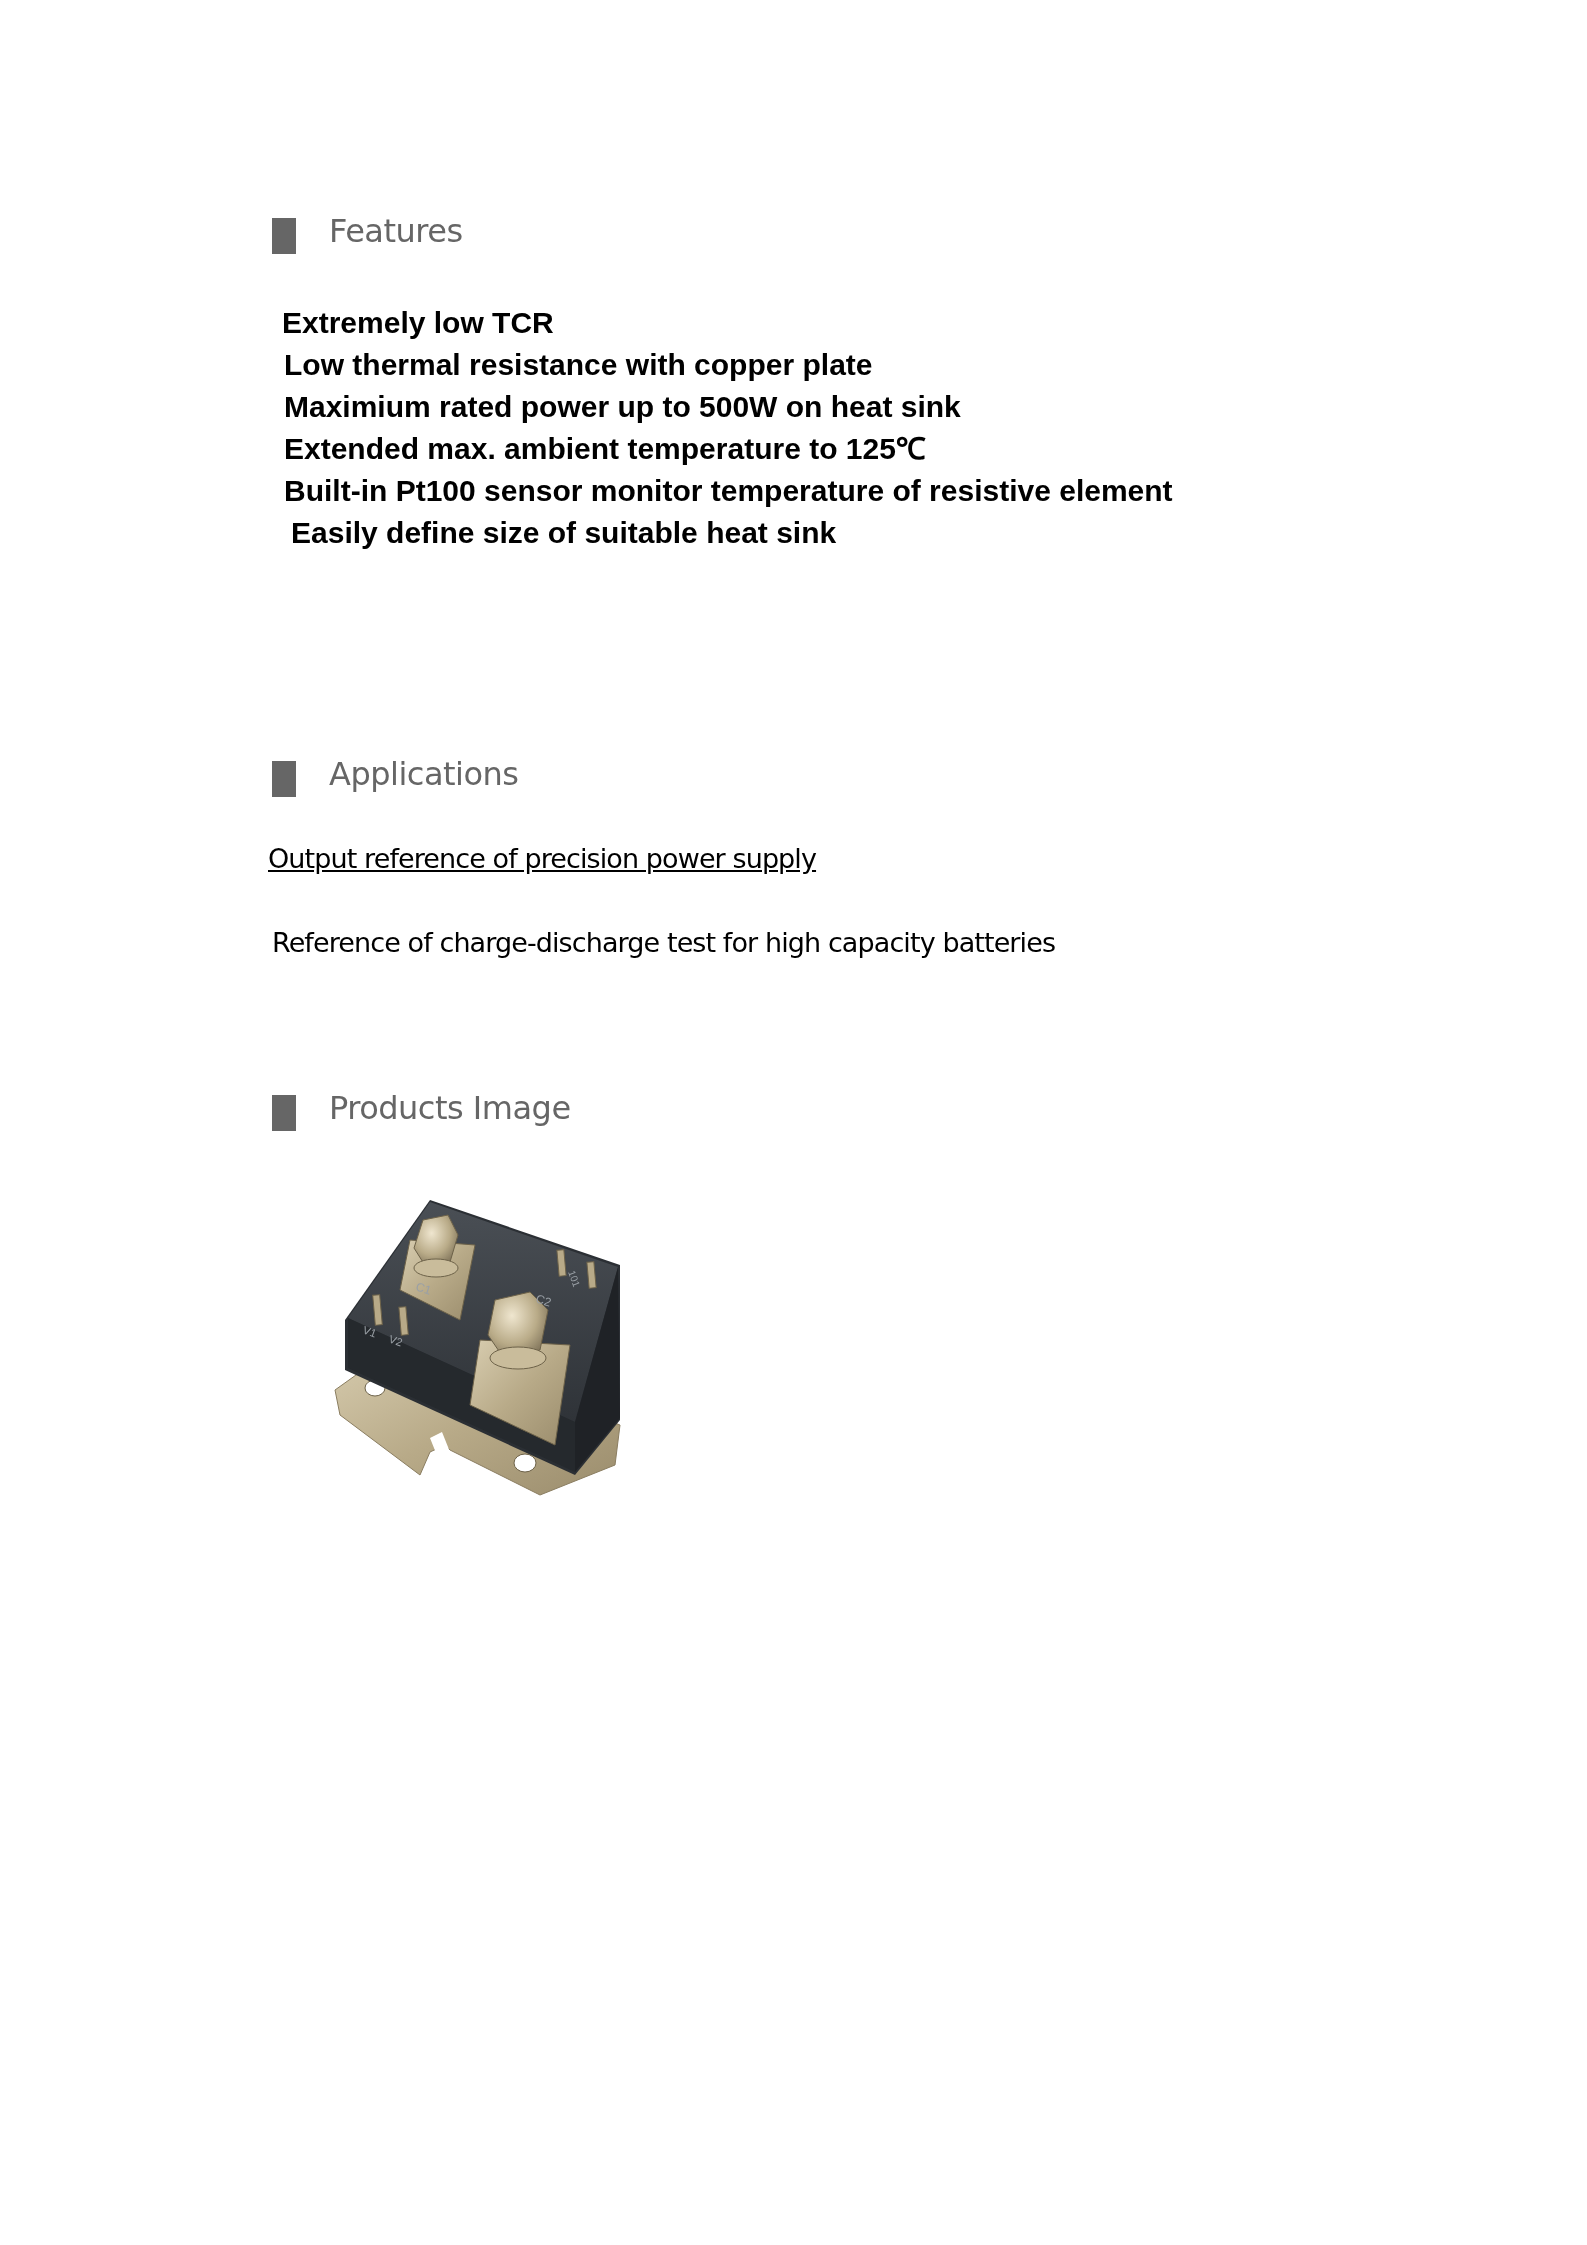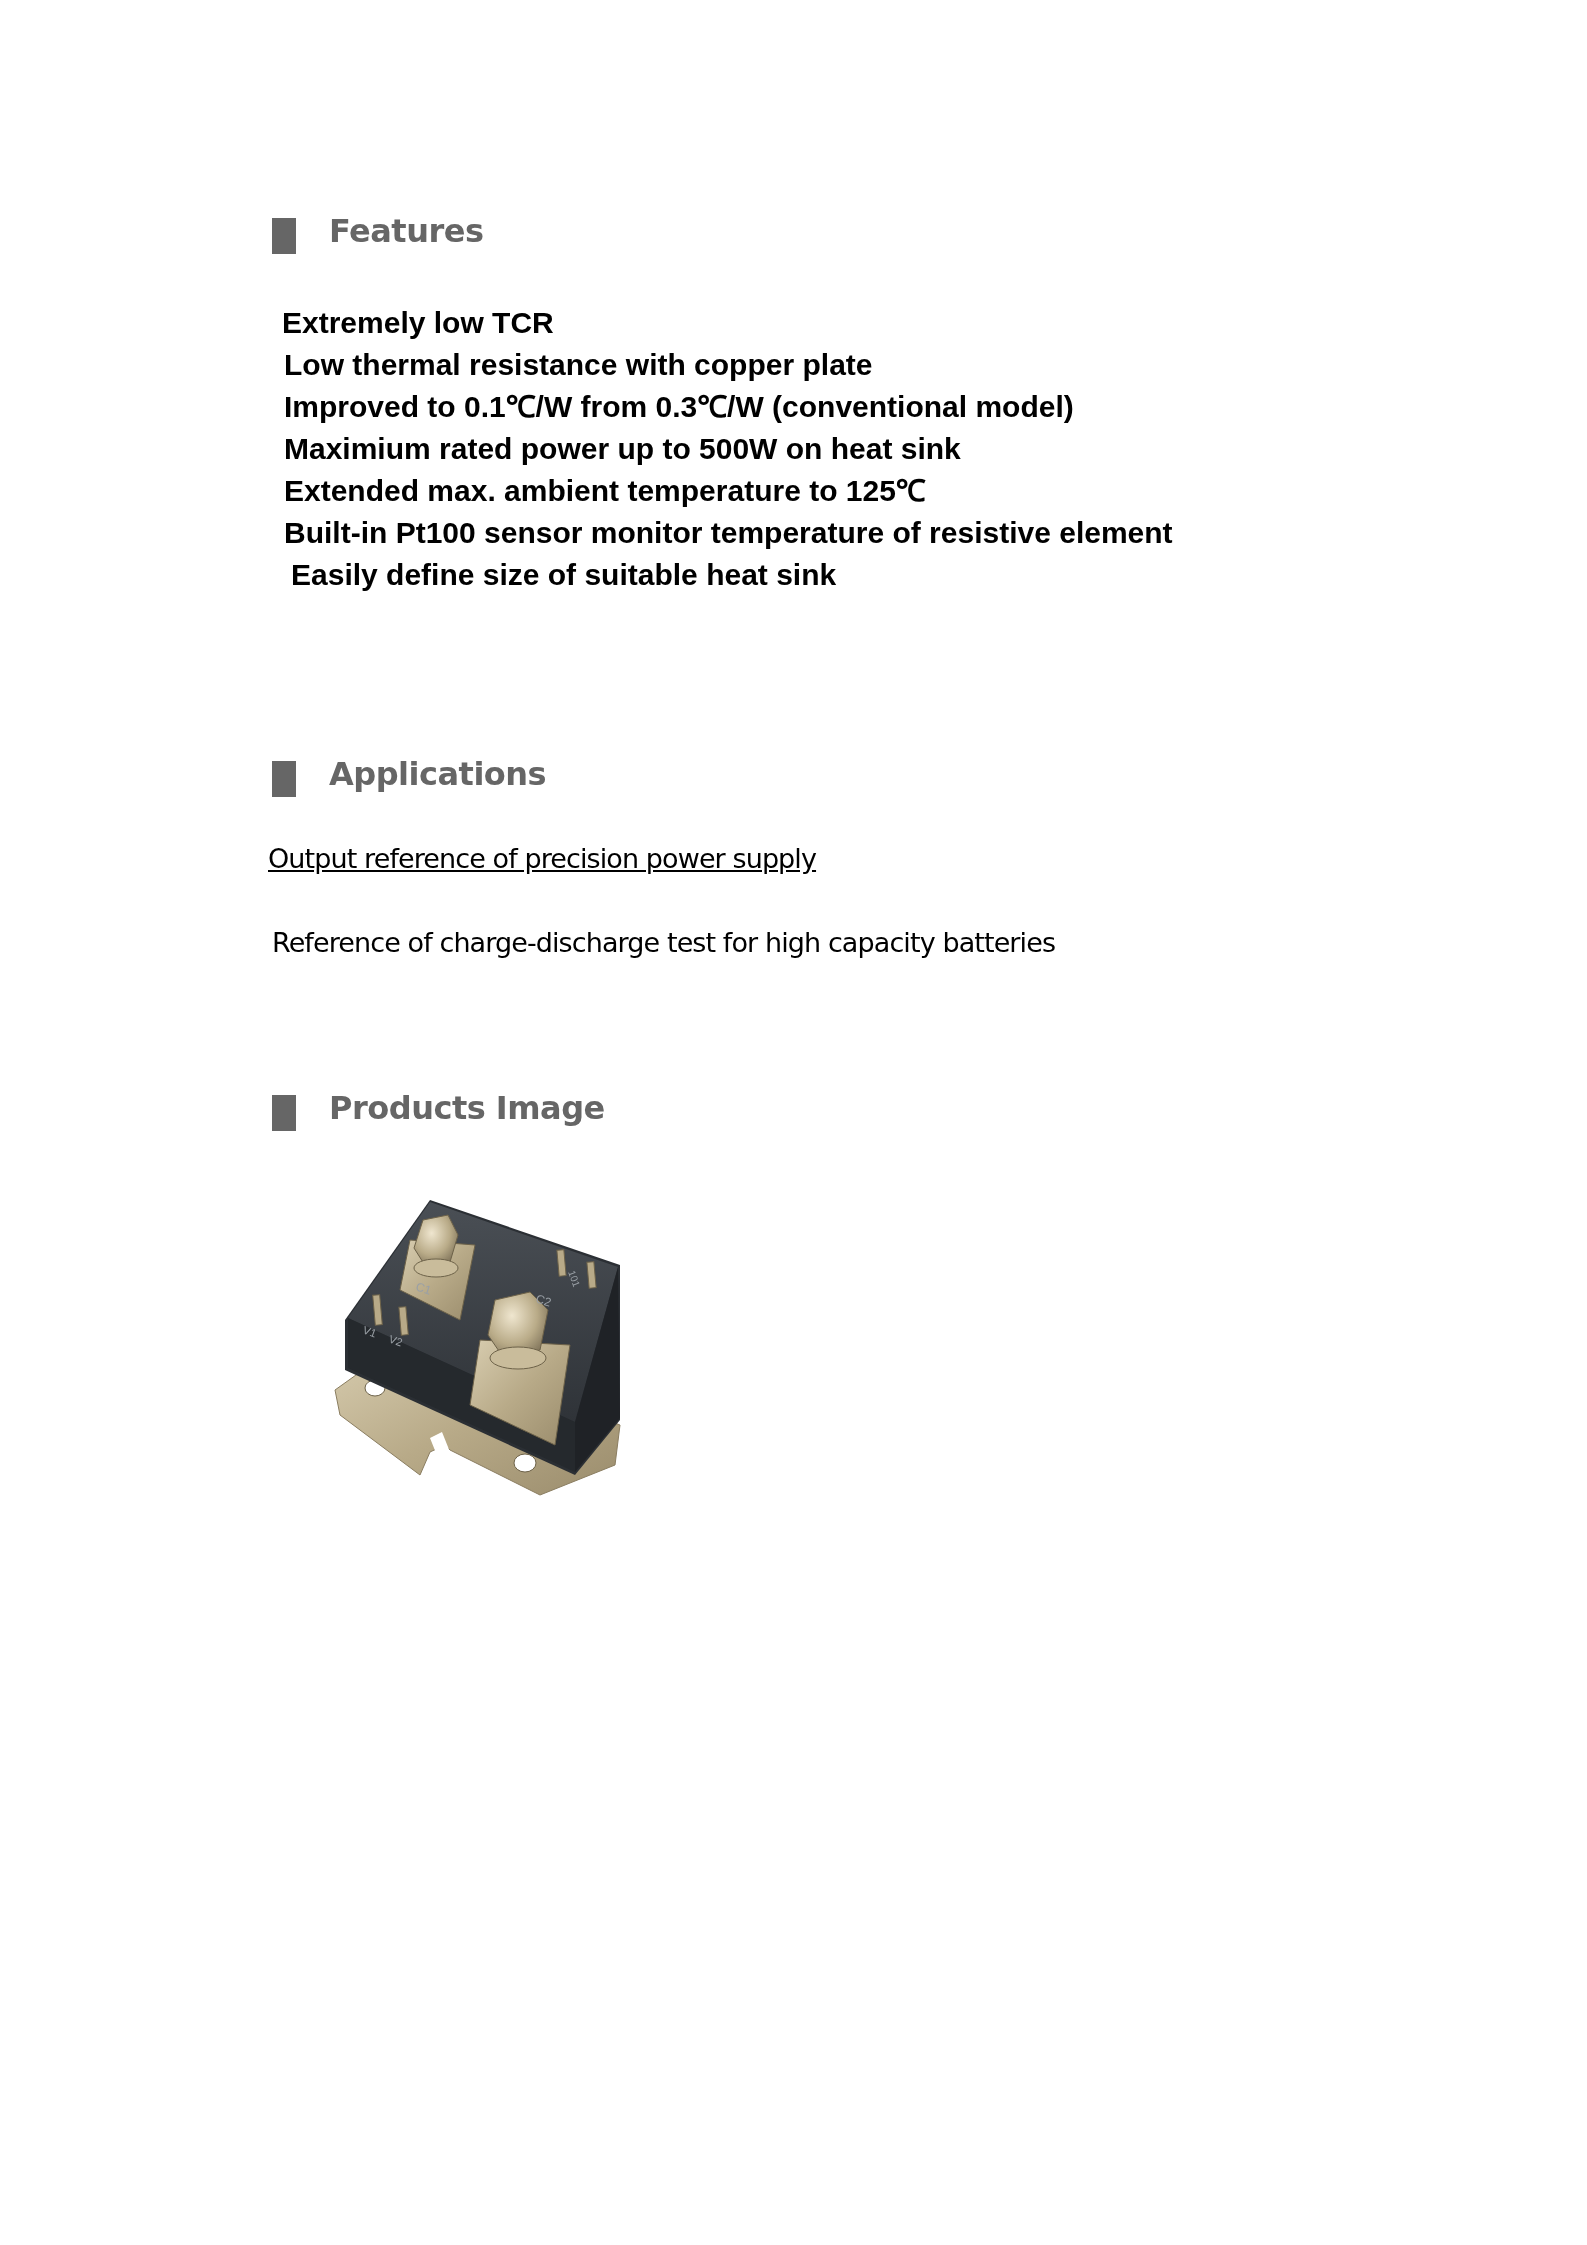--- a/index.html
+++ b/index.html
@@ -1,38 +1,37 @@
 <!DOCTYPE html>
 <html><head>
 <meta charset="utf-8">
 <style>
   html, body { margin: 0; padding: 0; background: #ffffff; }
   body { width: 1587px; height: 2245px; position: relative; overflow: hidden; }
   .section-head { position: absolute; left: 272px; height: 40px; display: flex; align-items: center; }
   .head-bar { width: 24px; height: 36px; background: #666666; }
-  .head-title { position: absolute; left: 57px; top: -4px; font-family: "DejaVu Sans", sans-serif; font-weight: bold; font-size: 32px; color: #666666; white-space: nowrap; letter-spacing: -0.5px; }
+  .head-title { position: absolute; left: 57px; top: -4px; font-family: "DejaVu Sans", sans-serif; font-weight: normal; font-size: 32px; color: #666666; white-space: nowrap; letter-spacing: -0.5px; }
   .features { position: absolute; left: 282px; top: 276px; margin-top: 26px; }
   .feature { font-family: "Liberation Sans", sans-serif; font-weight: bold; font-size: 30px; color: #000000; height: 42px; line-height: 42px; white-space: nowrap; }
   .feature.indent1 { padding-left: 2px; }
   .feature.indent2 { padding-left: 9px; }
   .app { position: absolute; font-family: "DejaVu Sans", sans-serif; font-size: 27px; color: #000000; white-space: nowrap; letter-spacing: -0.9px; }
   .product-img { position: absolute; left: 330px; top: 1190px; width: 320px; height: 310px; }
 </style>
 </head>
 <body>
 
 <div class="section-head" style="top:216px;">
   <div class="head-bar"></div>
   <div class="head-title">Features</div>
 </div>
 
 <div class="features">
   <div class="feature">Extremely low TCR</div>
   <div class="feature indent1">Low thermal resistance with copper plate</div>
-  <div class="feature indent1">Improved to 0.1℃/W from 0.3℃/W (conventional model)</div>
   <div class="feature indent1">Maximium rated power up to 500W on heat sink</div>
   <div class="feature indent1">Extended max. ambient temperature to 125℃</div>
   <div class="feature indent1">Built-in Pt100 sensor monitor temperature of resistive element</div>
   <div class="feature indent2">Easily define size of suitable heat sink</div>
 </div>
 
 <div class="section-head" style="top:759px;">
   <div class="head-bar"></div>
   <div class="head-title">Applications</div>
 </div>

